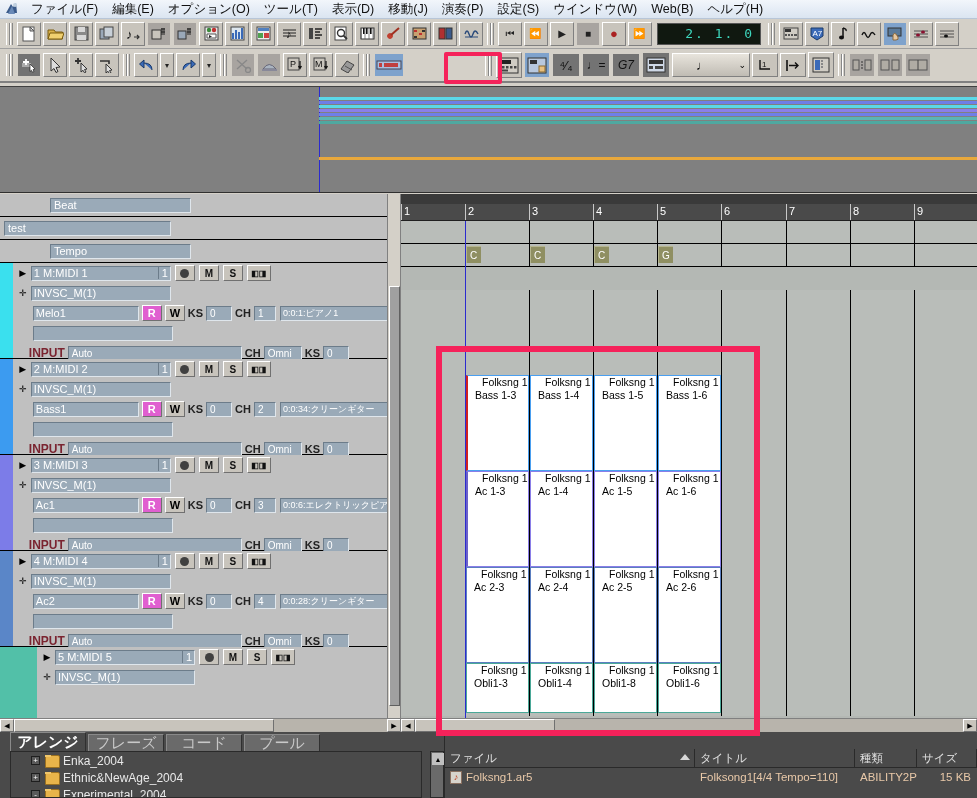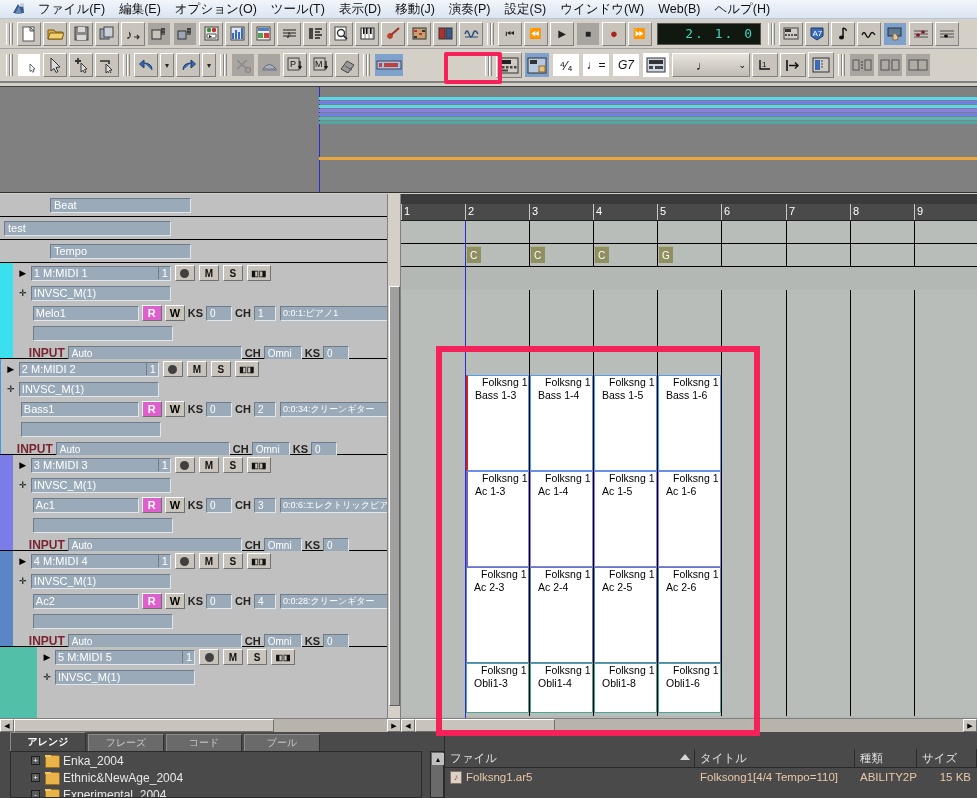--- a/index.html
+++ b/index.html
@@ -12,21 +12,21 @@
     -webkit-font-smoothing: none;
   }
 
   
   .menubar {
     height: 19px;
     background: linear-gradient(to bottom, #f2f6fb 0%, #e6edf6 50%, #dbe5f1 100%);
     display: flex; align-items: center;
     border-bottom: 1px solid #b8c6d8;
     font-size: 12px; color: #111;
-    padding-left: 9px;
+    padding-left: 2px;
   }
   .app-logo {
     width: 18px; height: 16px; margin-right: 4px;
     display:flex; align-items:center; justify-content:center;
   }
   .menu-item { padding: 1px 7px; white-space: nowrap; font-size: 12.5px; }
 
   
   .toolbar {
     background: #d4d0c8;
@@ -50,21 +50,21 @@
     border: 1px solid #d4d0c8;
     display: flex; align-items: center; justify-content: center;
     font-size: 11px; color: #222; position: relative;
     overflow: hidden;
   }
   .tb-btn.raised {
     border-top: 1px solid #fff; border-left: 1px solid #fff;
     border-right: 1px solid #808080; border-bottom: 1px solid #808080;
     background: #c8c4bc;
   }
-  .tb-btn.active { background: #ffffff; align-items: center; }
+  .tb-btn.active { background: #737373; align-items: center; }
   .tb-btn.dark { background: #a8a4a0; }
   .tb-btn.blue { background: #7ea2cc; }
   .tb-btn svg { display:block; }
 
   .transport-display {
     width: 104px; height: 22px;
     background: #101810;
     border: 1px solid #555;
     color: #3dd6bd;
     font-family: "DejaVu Sans Mono", monospace;
@@ -243,21 +243,21 @@
 
   
   .bottom {
     position:absolute; left:0; top:732px; width:977px; height:66px;
     background:#4a4a4a; display:flex;
   }
   .bleft{width:485px;position:relative;}
   .tabs{height:19px;display:flex;align-items:flex-end;padding-left:10px;background:#4a4a4a;}
   .tab{
     height:17px;min-width:76px;margin-right:2px;
-    background:#6a6a6a;color:#c8c8c8;font-size:10px;
+    background:#6a6a6a;color:#c8c8c8;font-size:15px;
     display:flex;align-items:center;justify-content:center;
     border-top:1px solid #8a8a8a;border-left:1px solid #8a8a8a;border-right:1px solid #303030;
   }
   .tab.sel{background:#4a4a4a;color:#fff;font-weight:bold;height:19px;border-bottom:none;}
   .treebox{
     position:absolute;left:10px;top:19px;right:22px;bottom:0;
     background:#4a4a4a;border:1px solid #2a2a2a;overflow:hidden;
   }
   .tree-row{display:flex;align-items:center;height:17px;padding-left:20px;color:#e8e8e8;font-size:12px;}
   .plus-box{width:9px;height:9px;background:#5a5a5a;border:1px solid #1e1e1e;color:#fff;
@@ -778,21 +778,21 @@
           <div class="sq-btn">S</div>
           <div class="sq-btn wide">
               <span style="font-size:8px">◧◨</span>
             </div>
         </div>
         <div class="tk-line">
           <span class="arrow-btn">✛</span>
           <div class="inst-field">INVSC_M(1)</div>
         </div>
         <div class="tk-line">
-          <div class="inst-field" style="margin-left:18px;width:118px">Bass1</div>
+          <div class="inst-field" style="margin-left:18px;width:106px">Bass1</div>
           <div class="rw-btn on">R</div>
           <div class="rw-btn">W</div>
           <span class="lbl">KS</span>
           <div class="sm-field" style="width:26px">0</div>
           <span class="lbl">CH</span>
           <div class="sm-field" style="width:22px">2</div>
           <div class="patch-field">0:0:34:クリーンギター</div>
         </div>
         <div class="tk-line">
           <div class="blank-field"></div>

